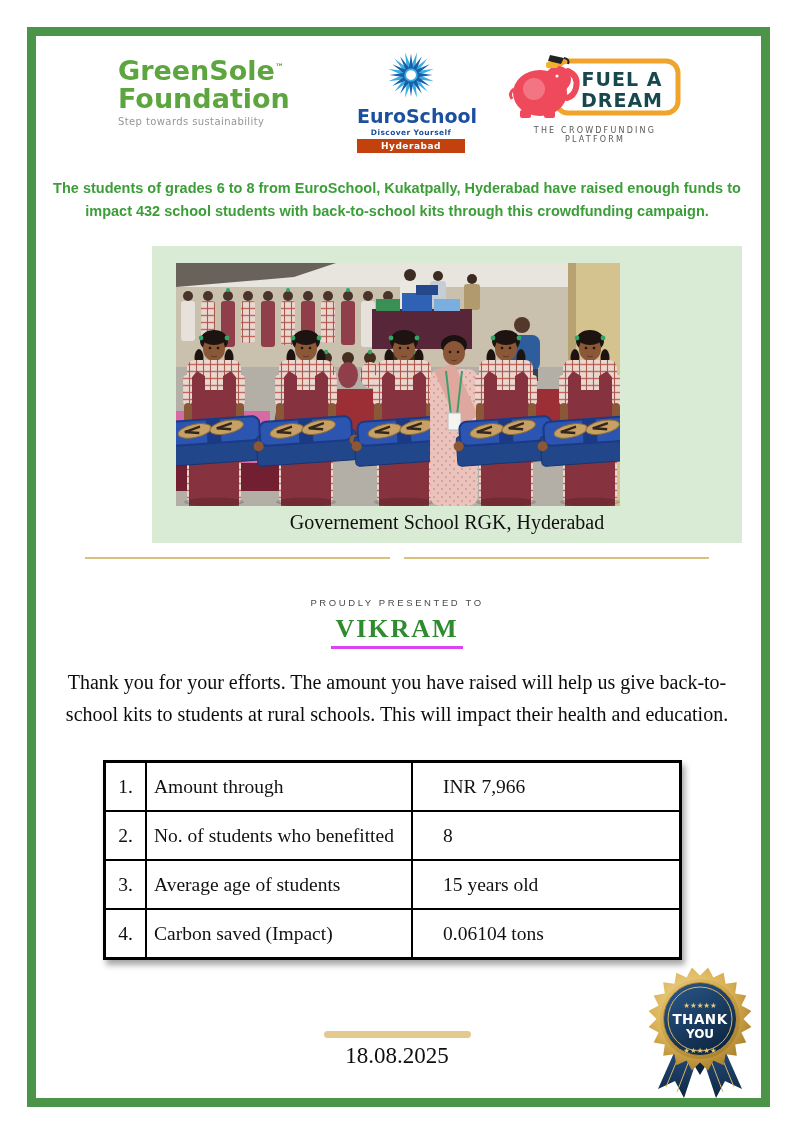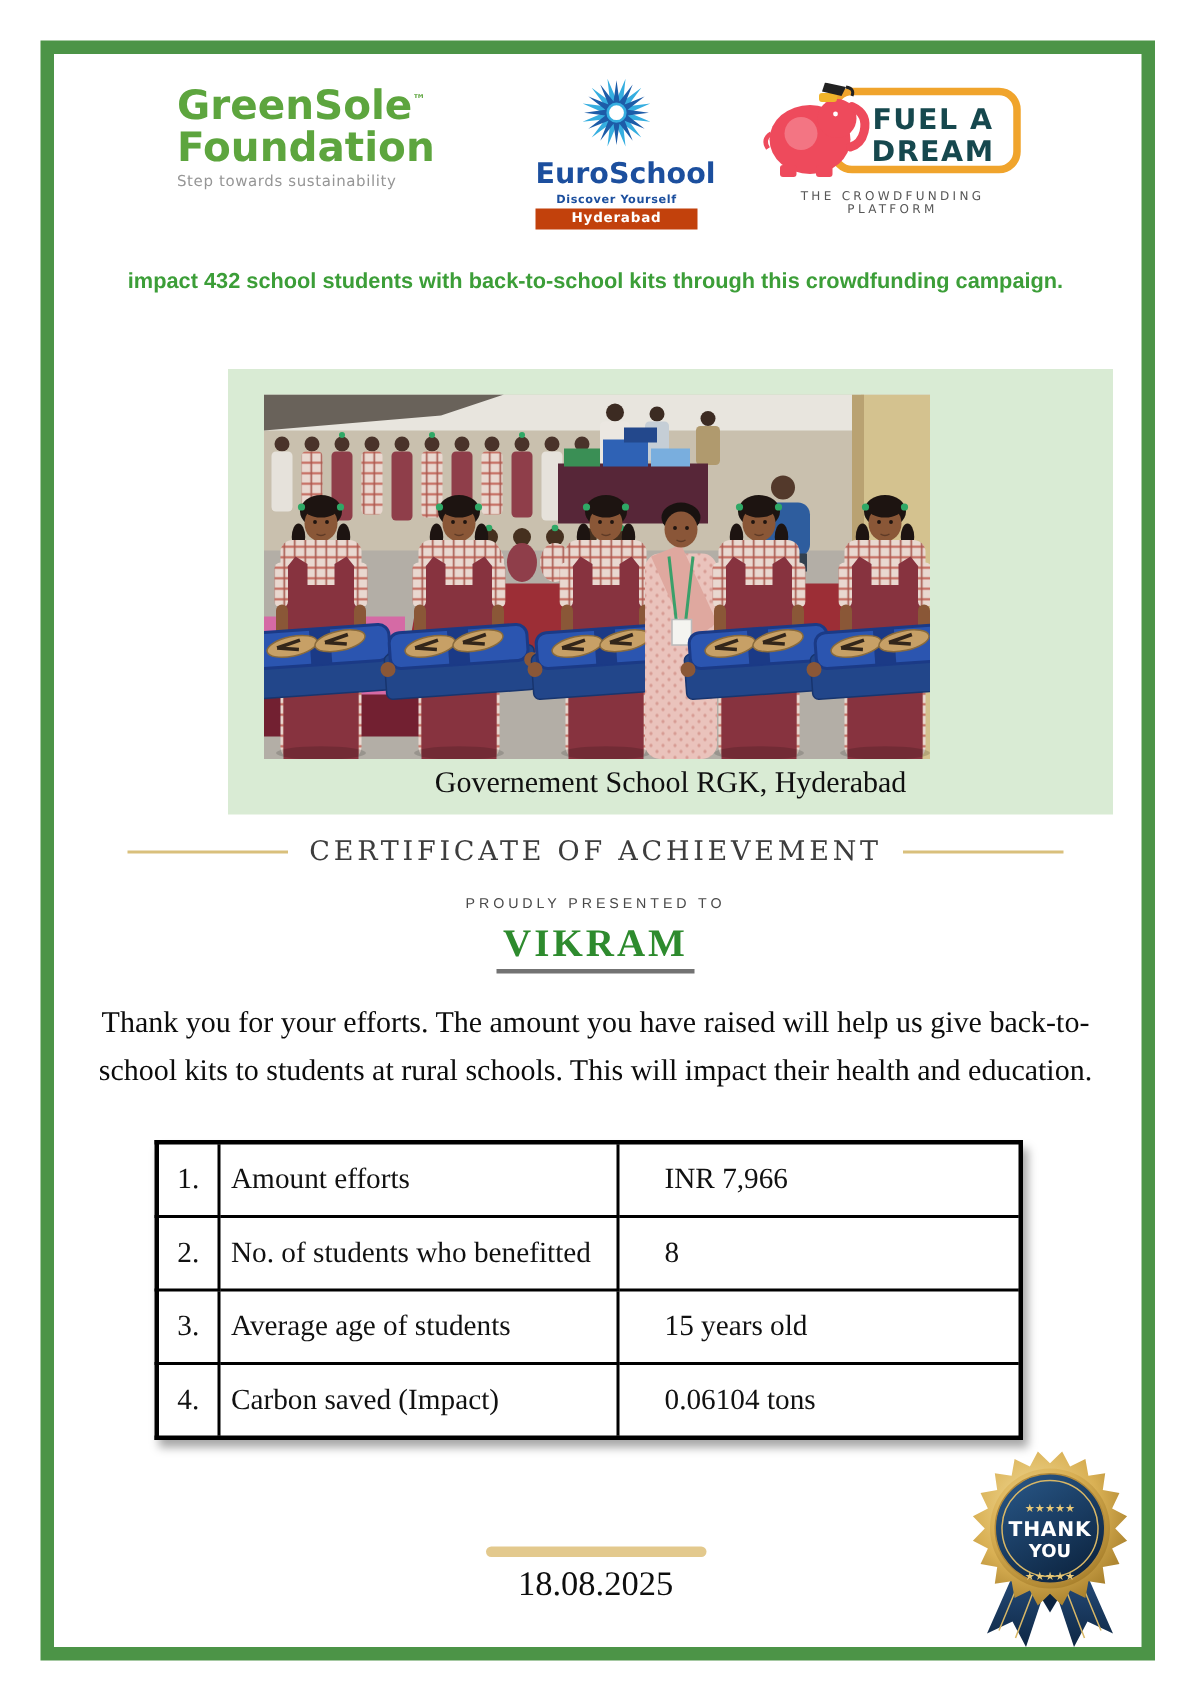--- a/index.html
+++ b/index.html
@@ -41,21 +41,21 @@
   .title-row{position:absolute;top:557px;left:85px;right:85px;display:flex;align-items:center;gap:14px;}
   .title-line{flex:1;height:2px;background:#d9c07c;}
   .cert-title{font-family:"DejaVu Serif",serif;font-size:18px;letter-spacing:2.5px;
               color:#3d3d3d;white-space:nowrap;}
   .presented{position:absolute;top:597px;left:0;right:0;text-align:center;
              font-family:"Liberation Sans",sans-serif;font-size:9.5px;
              letter-spacing:2.6px;color:#4a4a4a;}
   .recipient-wrap{position:absolute;top:614px;left:0;right:0;text-align:center;}
   .recipient{display:inline-block;font-family:"Liberation Serif",serif;font-weight:bold;
              font-size:26px;letter-spacing:2px;color:#2e8b2e;
-             border-bottom:3px solid #737373;padding:0 4px 2px;}
+             border-bottom:3px solid #d946ef;padding:0 4px 2px;}
   .message{position:absolute;top:666px;left:0;right:0;text-align:center;
            font-size:20px;line-height:1.62;color:#0c0c0c;}
   .message div{white-space:nowrap;}
 
   
   .stats{position:absolute;left:103px;top:760px;width:579px;border-collapse:collapse;
          background:#fff;box-shadow:3px 5px 6px rgba(0,0,0,0.35);}
   .stats td{border:2px solid #000;font-size:19.5px;height:45px;}
   .stats .c-num{width:37px;text-align:center;}
   .stats .c-label{width:256px;padding-left:7px;}
@@ -107,20 +107,21 @@
         <path d="M44,0 L58,3 L55,9 L42,6 Z" fill="#222222"></path>
         <path d="M58,3 q6,1 4,6" stroke="#222222" stroke-width="2" fill="none"></path>
       </g>
       <text x="116" y="31" text-anchor="middle" font-family="DejaVu Sans, sans-serif" font-size="19" font-weight="bold" letter-spacing="1" fill="#16484e">FUEL A</text>
       <text x="116" y="52" text-anchor="middle" font-family="DejaVu Sans, sans-serif" font-size="19" font-weight="bold" letter-spacing="1" fill="#16484e">DREAM</text>
     </svg>
     <div class="fuel-tagline">THE CROWDFUNDING PLATFORM</div>
   </div>
 
   <div class="intro">
+    <div>The students of grades 6 to 8 from EuroSchool, Kukatpally, Hyderabad have raised enough funds to</div>
     <div>impact 432 school students with back-to-school kits through this crowdfunding campaign.</div>
   </div>
 
   <div class="photo-frame">
     <svg class="photo" viewBox="0 0 444 243" preserveAspectRatio="none">
       <defs>
         <pattern id="chk" width="7" height="7" patternUnits="userSpaceOnUse">
           <rect width="7" height="7" fill="#e9d8d0"></rect>
           <path d="M0,3.5H7" stroke="#c4685c" stroke-width="1.4"></path>
           <path d="M3.5,0V7" stroke="#a85a50" stroke-width="1.1"></path>
@@ -263,40 +264,39 @@
       </g>
 
       <use href="#girl" transform="translate(330,0)"></use>
       <use href="#girl" transform="translate(414,0)"></use>
     </svg>
     <div class="photo-caption">Governement School RGK, Hyderabad</div>
   </div>
 
   <div class="title-row">
     <div class="title-line"></div>
-    <div class="cert-title">CERTIFICATE OF ACHIEVEMENT</div>
     <div class="title-line"></div>
   </div>
 
   <div class="presented">PROUDLY PRESENTED TO</div>
 
   <div class="recipient-wrap">
     <span class="recipient">VIKRAM</span>
   </div>
 
   <div class="message">
     <div>Thank you for your efforts. The amount you have raised will help us give back-to-</div>
     <div>school kits to students at rural schools. This will impact their health and education.</div>
   </div>
 
   <table class="stats" border="0" style="border:3px solid #000;">
     <tbody>
       <tr>
         <td class="c-num">1.</td>
-        <td class="c-label">Amount efforts</td>
+        <td class="c-label">Amount through</td>
         <td class="c-value">INR 7,966</td>
       </tr>
       <tr>
         <td class="c-num">2.</td>
         <td class="c-label">No. of students who benefitted</td>
         <td class="c-value">8</td>
       </tr>
       <tr>
         <td class="c-num">3.</td>
         <td class="c-label">Average age of students</td>

